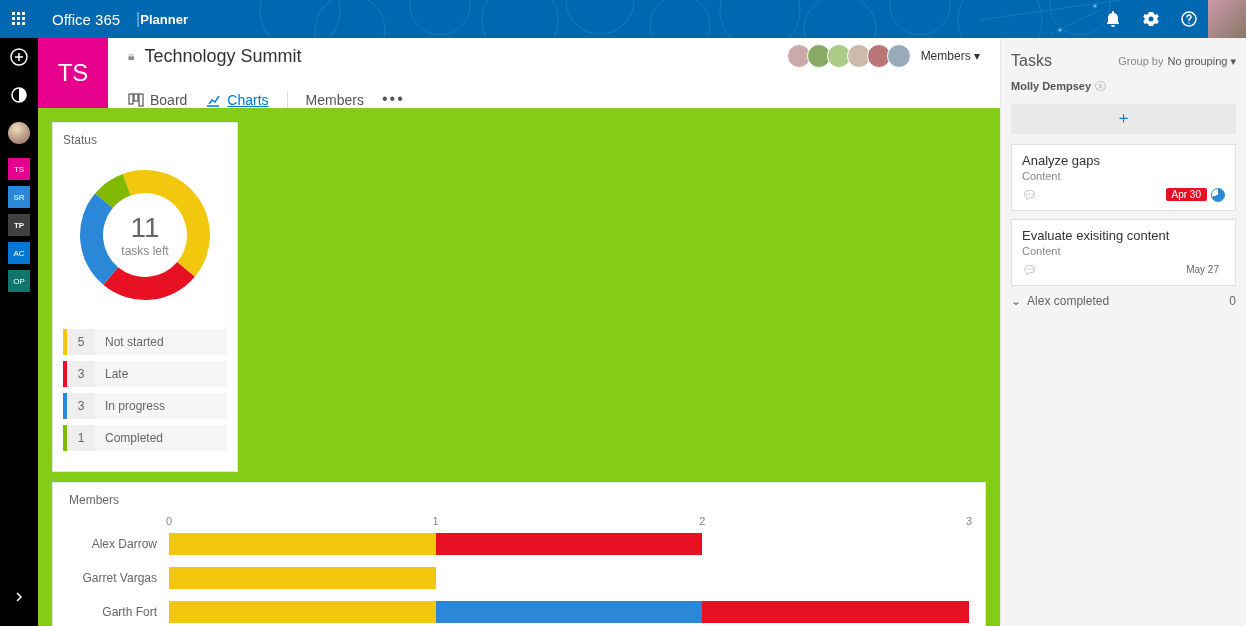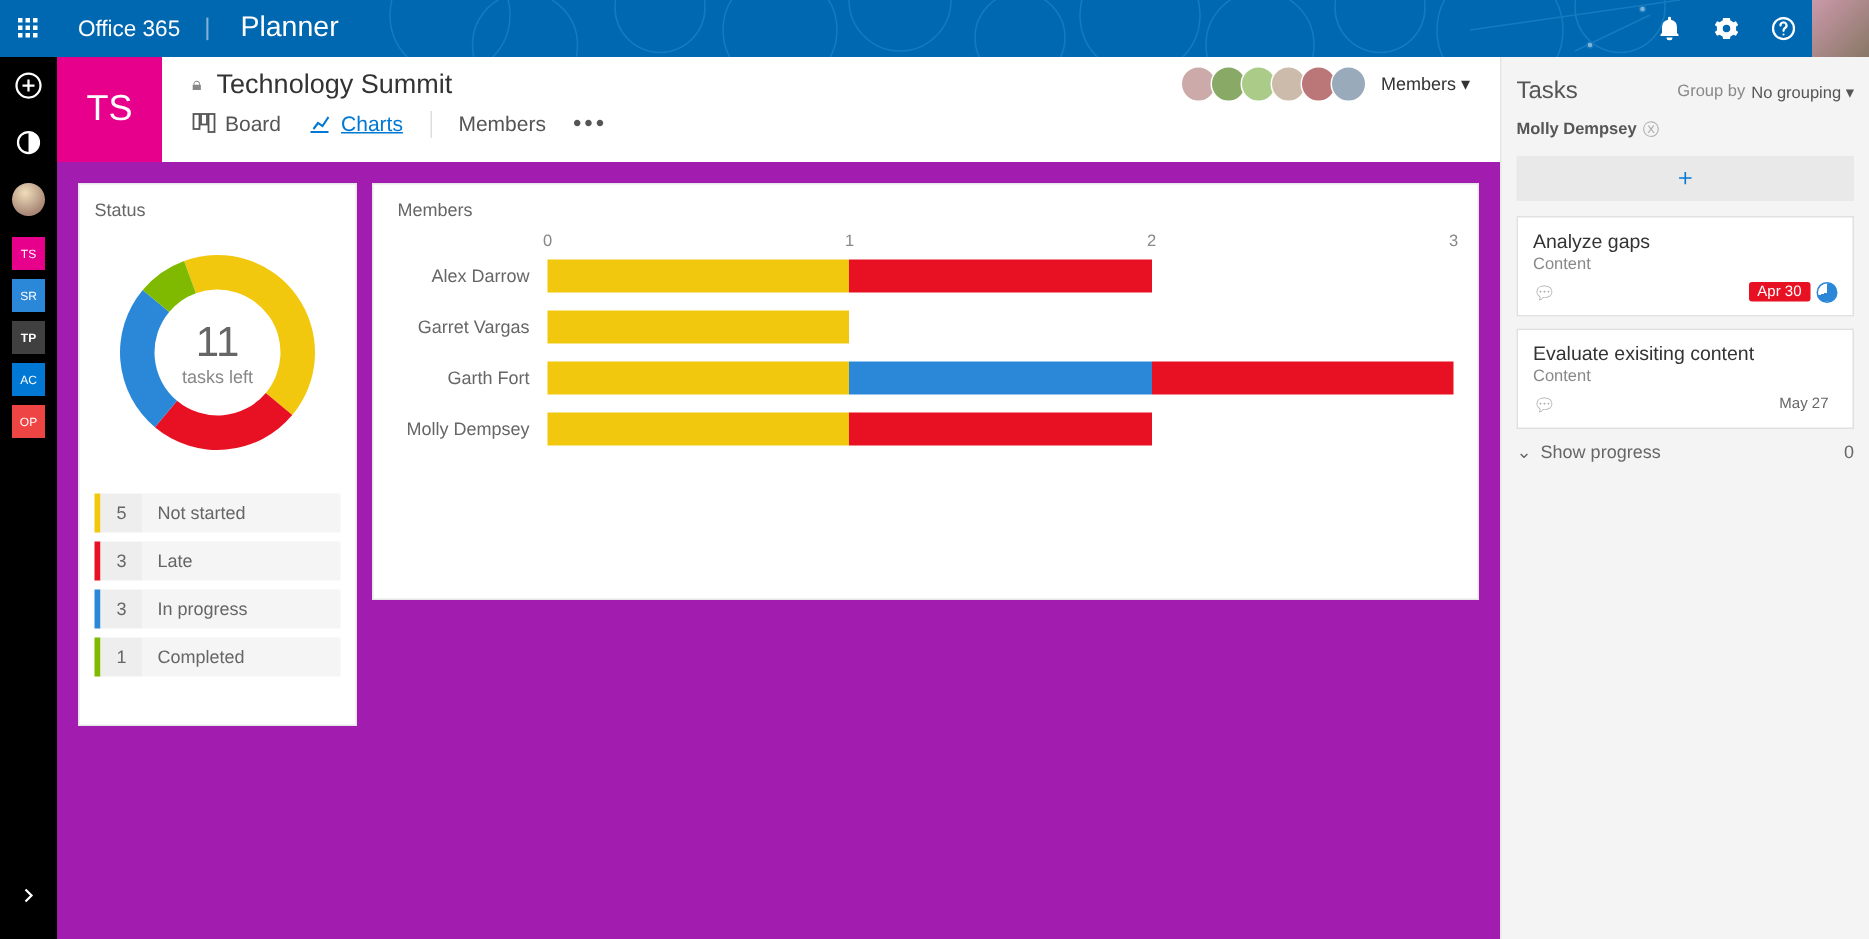--- a/index.html
+++ b/index.html
@@ -1,20 +1,20 @@
 <!DOCTYPE html>
 <html><head>
 <meta charset="utf-8">
 <style>
   * { box-sizing: border-box; margin: 0; padding: 0; font-family: "Segoe UI", Arial, sans-serif; }
   body { width: 1246px; height: 626px; overflow: hidden; background: #f4f4f4; }
   .suite-bar { height: 38px; background: #0067b1; display: flex; align-items: center; color: #fff; position: relative; }
   .suite-bar .waffle { width: 38px; height: 38px; display:flex; align-items:center; justify-content:center; cursor:pointer; }
   .suite-bar .brand { font-size: 15px; margin-left: 14px; font-weight: 400; }
-  .suite-bar .app-name { font-size: 19px; margin-left: 20px; font-weight: 400; }
+  .suite-bar .app-name { font-size: 13px; font-weight: 700; }
   .suite-bar .right { margin-left: auto; display:flex; align-items:center; height: 38px; }
   .suite-bar .icon-btn { width: 38px; height: 38px; display:flex; align-items:center; justify-content:center; cursor:pointer; }
   .suite-bar .avatar { width: 38px; height: 38px; background:#6e6e6e; }
   .bg-circles { position:absolute; inset:0; pointer-events:none; overflow:hidden; }
   .bg-circles svg { width:100%; height:100%; }
 
   .left-rail { position:absolute; top:38px; left:0; width:38px; bottom:0; background:#000; display:flex; flex-direction:column; align-items:center; }
   .left-rail .rail-item { width:38px; height:38px; display:flex; align-items:center; justify-content:center; color:#fff; cursor:pointer; }
   .left-rail .rail-avatar { width:22px; height:22px; border-radius:50%; background:#ddd; }
   .left-rail .plan-tile { width:22px; height:22px; display:flex; align-items:center; justify-content:center; font-size:8px; color:#fff; margin-top:6px; cursor:pointer; }
@@ -22,27 +22,27 @@
 
   .plan-header { position:absolute; top:38px; left:38px; right:246px; height:70px; background:#fff; display:flex; }
   .plan-tile-big { width:70px; height:70px; background:#e6008c; color:#fff; display:flex; align-items:center; justify-content:center; font-size:24px; font-weight:300; }
   .plan-header-right { flex:1; display:flex; flex-direction:column; }
   .plan-title-row { height:36px; display:flex; align-items:center; padding-left:20px; }
   .plan-title-row .lock { color:#888; font-size:12px; margin-right:10px; }
   .plan-title-row .title { font-size:18px; color:#333; font-weight:400; }
   .plan-title-row .members-avatars { margin-left:auto; display:flex; align-items:center; padding-right:20px; }
   .plan-title-row .member-av { width:24px; height:24px; border-radius:50%; background:#bbb; border:1px solid #fff; margin-left:-4px; }
   .plan-title-row .members-btn { font-size:12px; color:#333; margin-left:10px; cursor:pointer; }
-  .plan-tabs-row { height:34px; display:flex; align-items:flex-start; padding-left:20px; gap:18px; }
+  .plan-tabs-row { height:34px; display:flex; align-items:flex-end; padding-left:20px; gap:18px; }
   .plan-tabs-row .tab { display:flex; align-items:center; gap:6px; font-size:14px; color:#555; cursor:pointer; }
   .plan-tabs-row .tab.active { color:#0078d4; text-decoration: underline;}
   .plan-tabs-row .divider { width:1px; height:18px; background:#ddd; }
   .plan-tabs-row .ellipsis { font-size:16px; color:#555; cursor:pointer; letter-spacing:2px; }
 
-  .content { position:absolute; top:108px; left:38px; right:246px; bottom:0; padding:14px; display:flex; gap:10px; background:#a21caf; }
+  .content { position:absolute; top:108px; left:38px; right:246px; bottom:0; padding:14px; display:flex; gap:10px; background:#84cc16;flex-direction:column; }
   .card { background:#fff; border:1px solid #e6e6e6; }
   .status-card { width:186px; padding:10px 10px 14px 10px; height:362px; }
   .card-title { font-size:12px; color:#666; margin-bottom:8px; }
   .donut-wrap { width:160px; height:160px; margin:6px auto 14px auto; position:relative; }
   .donut-center { position:absolute; inset:0; display:flex; flex-direction:column; align-items:center; justify-content:center; }
   .donut-center .num { font-size:28px; color:#666; font-weight:300; }
   .donut-center .lbl { font-size:12px; color:#888; }
   .legend-row { display:flex; align-items:center; height:26px; margin-bottom:6px; }
   .legend-row .bar { width:4px; height:26px; }
   .legend-row .count-box { width:28px; height:26px; background:#eee; display:flex; align-items:center; justify-content:center; font-size:12px; color:#666; }
@@ -156,21 +156,21 @@
       </svg>
     </div>
   <div class="rail-item">
       <div class="rail-avatar" style="background:radial-gradient(circle at 40% 30%, #edb 0%, #a87 70%)"></div>
     </div>
   <div id="rail-plans">
       <div class="plan-tile" style="background: rgb(230, 0, 140);">TS</div>
       <div class="plan-tile" style="background: rgb(43, 136, 216);">SR</div>
       <div class="plan-tile" style="background: #404040; font-weight: bold;">TP</div>
       <div class="plan-tile" style="background: rgb(0, 120, 212);">AC</div>
-      <div class="plan-tile" style="background: #ef4444;">OP</div>
+      <div class="plan-tile" style="background: #0f766e;">OP</div>
     </div>
   <div class="rail-item expand">
       <svg width="12" height="12" viewBox="0 0 12 12" fill="none" stroke="#fff" stroke-width="1.5">
         <path d="M4 2l4 4-4 4"></path>
       </svg>
     </div>
 </div>
 
 <div class="plan-header">
   <div class="plan-tile-big">TS</div>
@@ -322,16 +322,16 @@
         <div class="tname">Evaluate exisiting content</div>
     <div class="tcat">Content</div>
     <div class="tfoot">
           <span class="comment-icon">💬︎</span>
       <span class="due-pill due-plain">May 27</span>
         </div>
       </div>
     </div>
   <div class="show-completed">
     <span style="margin-right:6px">⌄</span>
-    <span>Show progress</span>
+    <span>Alex completed</span>
     <span class="cnt">0</span>
   </div>
 </div>
 
 </body></html>

